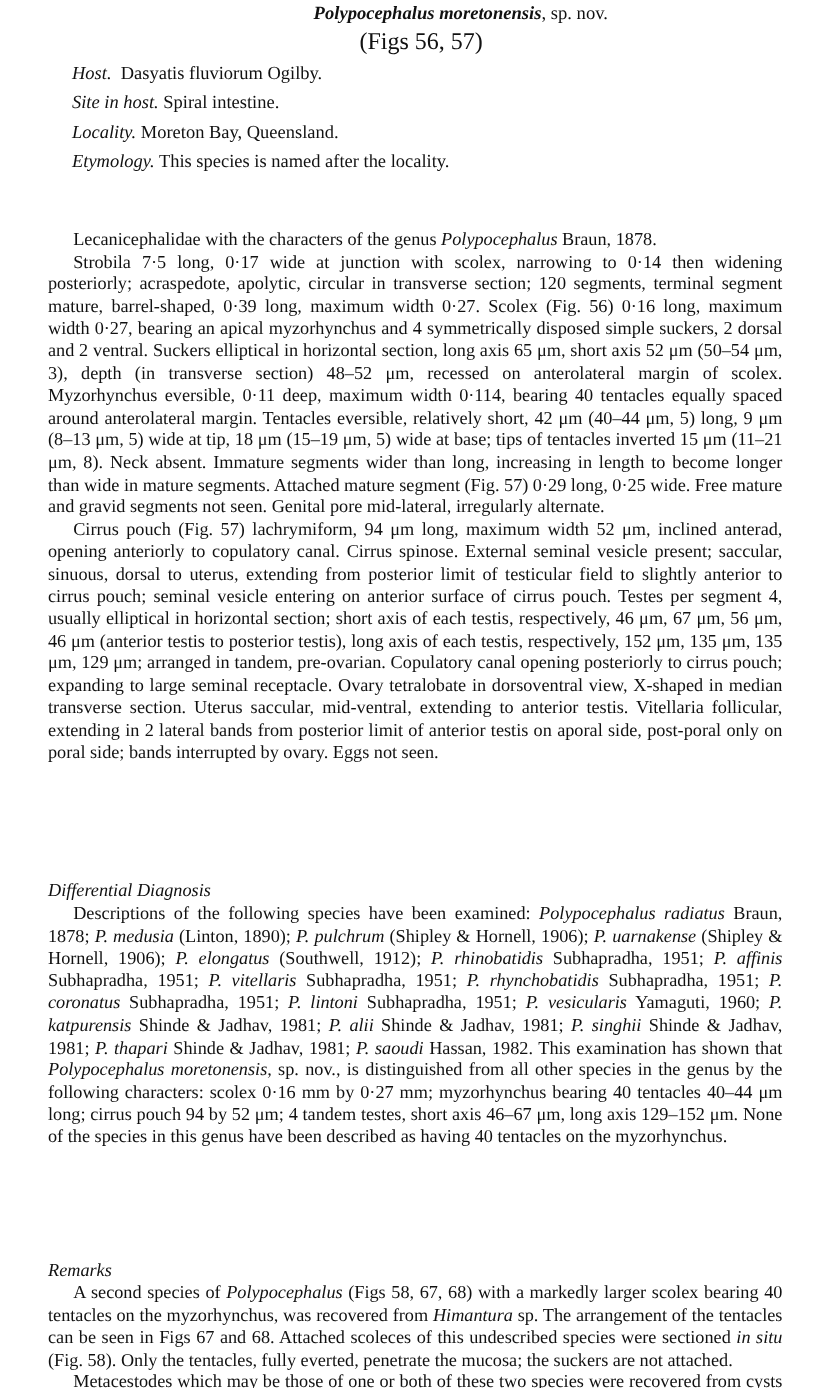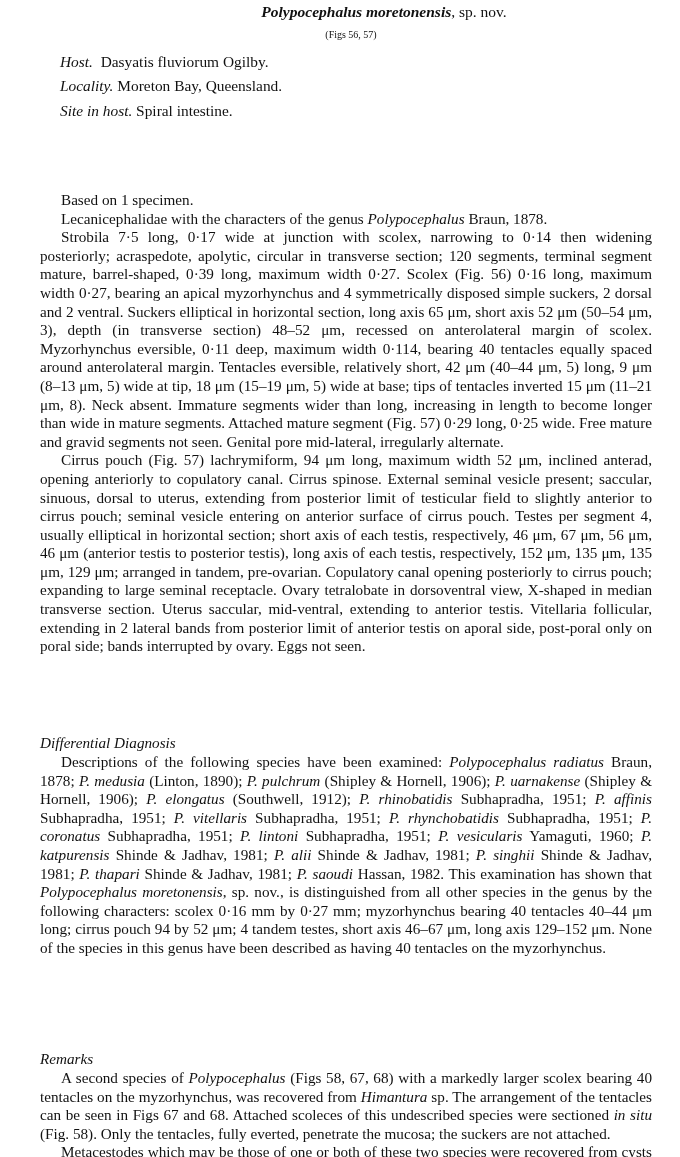--- a/index.html
+++ b/index.html
@@ -11,21 +11,21 @@
       line-height: 18.6px;
     }
     .page { position: relative; width: 680px; height: 1157px; }
     .title {
       position: absolute; top: 2px; left: 0; width: 680px;
       text-align: center; font-size: 15.5px; line-height: 20px; padding-left: 44px;
     }
     .title .name { font-style: italic; font-weight: bold; }
     .figs {
       position: absolute; top: 25px; left: 0; width: 680px;
-      text-align: center; font-size: 10px; line-height: 20px;
+      text-align: center; font-size: 20px; line-height: 20px;
       padding-left: 22px; box-sizing: border-box;
     }
     .meta { position: absolute; left: 60px; top: 52px; width: 600px; }
     .meta .row { height: 24.3px; line-height: 20px; font-size: 15.4px; white-space: nowrap; }
     .meta .lbl { font-style: italic; }
     .section { position: absolute; left: 40px; width: 612px; }
     .section h3 {
       margin: 0; font-weight: normal; font-style: italic;
       font-size: 15.2px; line-height: 20px; height: 20px;
     }
@@ -42,27 +42,27 @@
 <body>
 
 <div class="page">
   <div class="title">
     <span class="name">Polypocephalus moretonensis</span><span>, sp. nov.</span>
   </div>
   <div class="figs">(Figs 56, 57)</div>
 
   <div class="meta">
     <div class="row"><span class="lbl">Host.</span><span class="val"><span>&nbsp; </span><span class="it">Dasyatis fluviorum</span><span> Ogilby.</span></span></div>
+    <div class="row"><span class="lbl">Site in host.</span><span class="val"><span> Spiral intestine.</span></span></div>
     <div class="row"><span class="lbl">Locality.</span><span class="val"><span> Moreton Bay, Queensland.</span></span></div>
-    <div class="row"><span class="lbl">Site in host.</span><span class="val"><span> Spiral intestine.</span></span></div>
+    <div class="row"><span class="lbl">Etymology.</span><span class="val"><span> This species is named after the locality.</span></span></div>
   </div>
 
   <div class="section" id="sec-description">
     <div class="paras">
-        <p><span>Based on 1 specimen.</span></p>
         <p><span>Lecanicephalidae with the characters of the genus </span><span class="it">Polypocephalus</span><span> Braun, 1878.</span></p>
         <p><span>Strobila 7·5 long, 0·17 wide at junction with scolex, narrowing to 0·14 then widening posteriorly; acraspedote, apolytic, circular in transverse section; 120 segments, terminal segment mature, barrel-shaped, 0·39 long, maximum width 0·27.  Scolex (Fig. 56) 0·16 long, maximum width 0·27, bearing an apical myzorhynchus and 4 symmetrically disposed simple suckers, 2 dorsal and 2 ventral. Suckers elliptical in horizontal section, long axis 65 μm, short axis 52 μm (50–54 μm, 3), depth (in transverse section) 48–52 μm, recessed on anterolateral margin of scolex. Myzorhynchus eversible, 0·11 deep, maximum width 0·114, bearing 40 tentacles equally spaced around anterolateral margin. Tentacles eversible, relatively short, 42 μm (40–44 μm, 5) long, 9 μm (8–13 μm, 5) wide at tip, 18 μm (15–19 μm, 5) wide at base; tips of tentacles inverted 15 μm (11–21 μm, 8).  Neck absent. Immature segments wider than long, increasing in length to become longer than wide in mature segments. Attached mature segment (Fig. 57) 0·29 long, 0·25 wide. Free mature and gravid segments not seen. Genital pore mid-lateral, irregularly alternate.</span></p>
         <p><span>Cirrus pouch (Fig. 57) lachrymiform, 94 μm long, maximum width 52 μm, inclined anterad, opening anteriorly to copulatory canal. Cirrus spinose. External seminal vesicle present; saccular, sinuous, dorsal to uterus, extending from posterior limit of testicular field to slightly anterior to cirrus pouch; seminal vesicle entering on anterior surface of cirrus pouch. Testes per segment 4, usually elliptical in horizontal section; short axis of each testis, respectively, 46 μm, 67 μm, 56 μm, 46 μm (anterior testis to posterior testis), long axis of each testis, respectively, 152 μm, 135 μm, 135 μm, 129 μm; arranged in tandem, pre-ovarian. Copulatory canal opening posteriorly to cirrus pouch; expanding to large seminal receptacle. Ovary tetralobate in dorsoventral view, X-shaped in median transverse section. Uterus saccular, mid-ventral, extending to anterior testis. Vitellaria follicular, extending in 2 lateral bands from posterior limit of anterior testis on aporal side, post-poral only on poral side; bands interrupted by ovary. Eggs not seen.</span></p>
       </div>
   </div>
 
   <div class="section" id="sec-diagnosis">
     <h3>Differential Diagnosis</h3>
     <div class="paras">
         <p><span>Descriptions of the following species have been examined: </span><span class="it">Polypocephalus radiatus</span><span> Braun, 1878; </span><span class="it">P. medusia</span><span> (Linton, 1890); </span><span class="it">P. pulchrum</span><span> (Shipley &amp; Hornell, 1906); </span><span class="it">P. uarnakense</span><span> (Shipley &amp; Hornell, 1906); </span><span class="it">P. elongatus</span><span> (Southwell, 1912); </span><span class="it">P. rhinobatidis</span><span> Subhapradha, 1951; </span><span class="it">P. affinis</span><span> Subhapradha, 1951; </span><span class="it">P. vitellaris</span><span> Subhapradha, 1951; </span><span class="it">P. rhynchobatidis</span><span> Subhapradha, 1951; </span><span class="it">P. coronatus</span><span> Subhapradha, 1951; </span><span class="it">P. lintoni</span><span> Subhapradha, 1951; </span><span class="it">P. vesicularis</span><span> Yamaguti, 1960; </span><span class="it">P. katpurensis</span><span> Shinde &amp; Jadhav, 1981; </span><span class="it">P. alii</span><span> Shinde &amp; Jadhav, 1981; </span><span class="it">P. singhii</span><span> Shinde &amp; Jadhav, 1981; </span><span class="it">P. thapari</span><span> Shinde &amp; Jadhav, 1981; </span><span class="it">P. saoudi</span><span> Hassan, 1982.  This examination has shown that </span><span class="it">Polypocephalus moretonensis</span><span>, sp. nov., is distinguished from all other species in the genus by the following characters: scolex 0·16 mm by 0·27 mm; myzorhynchus bearing 40 tentacles 40–44 μm long; cirrus pouch 94 by 52 μm; 4 tandem testes, short axis 46–67 μm, long axis 129–152 μm.   None of the species in this genus have been described as having 40 tentacles on the myzorhynchus.</span></p>

